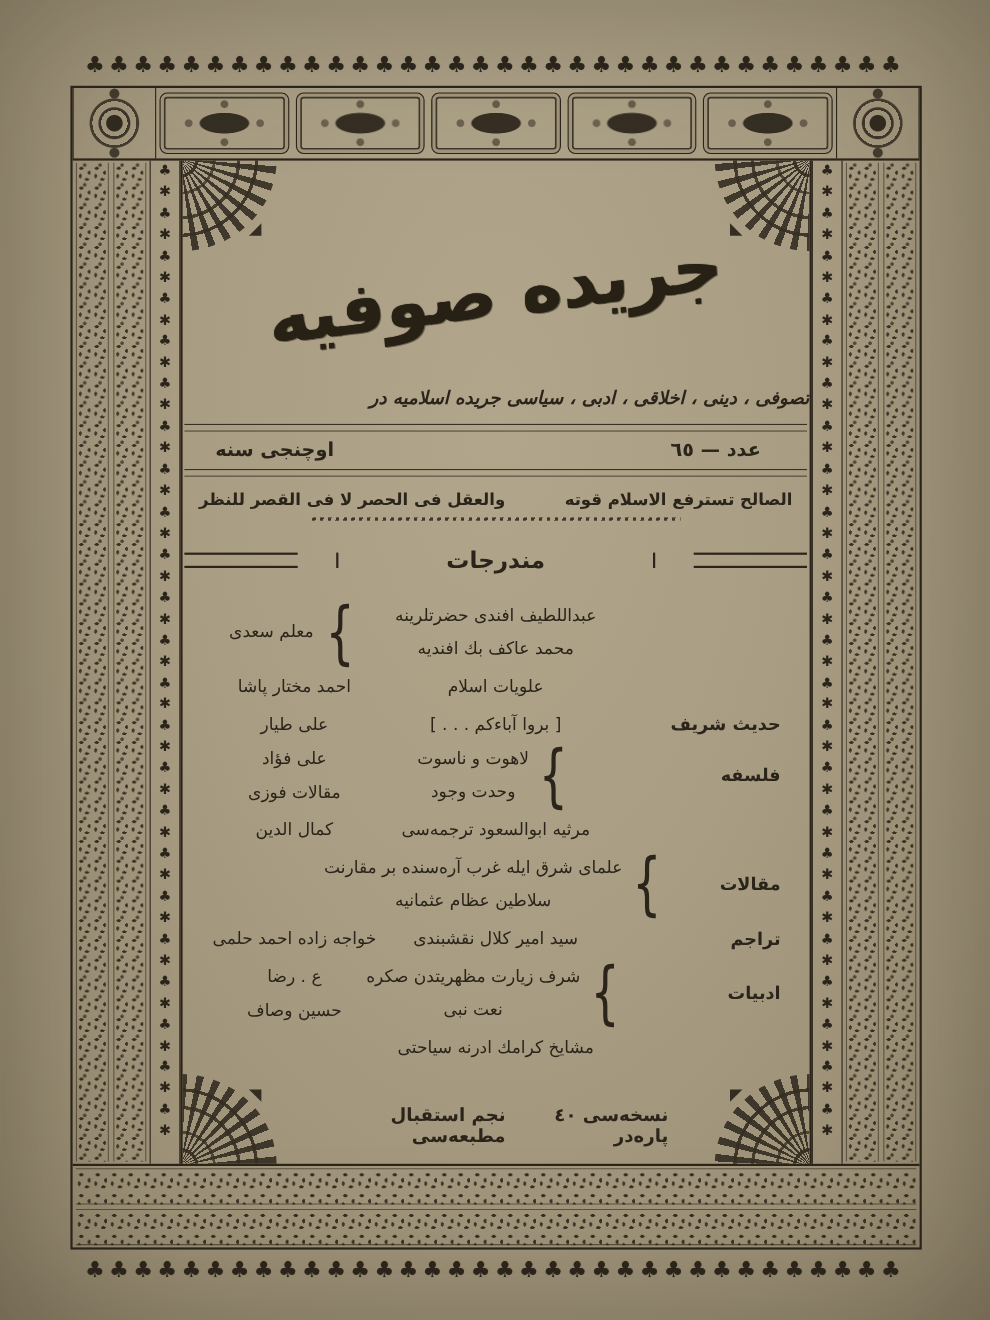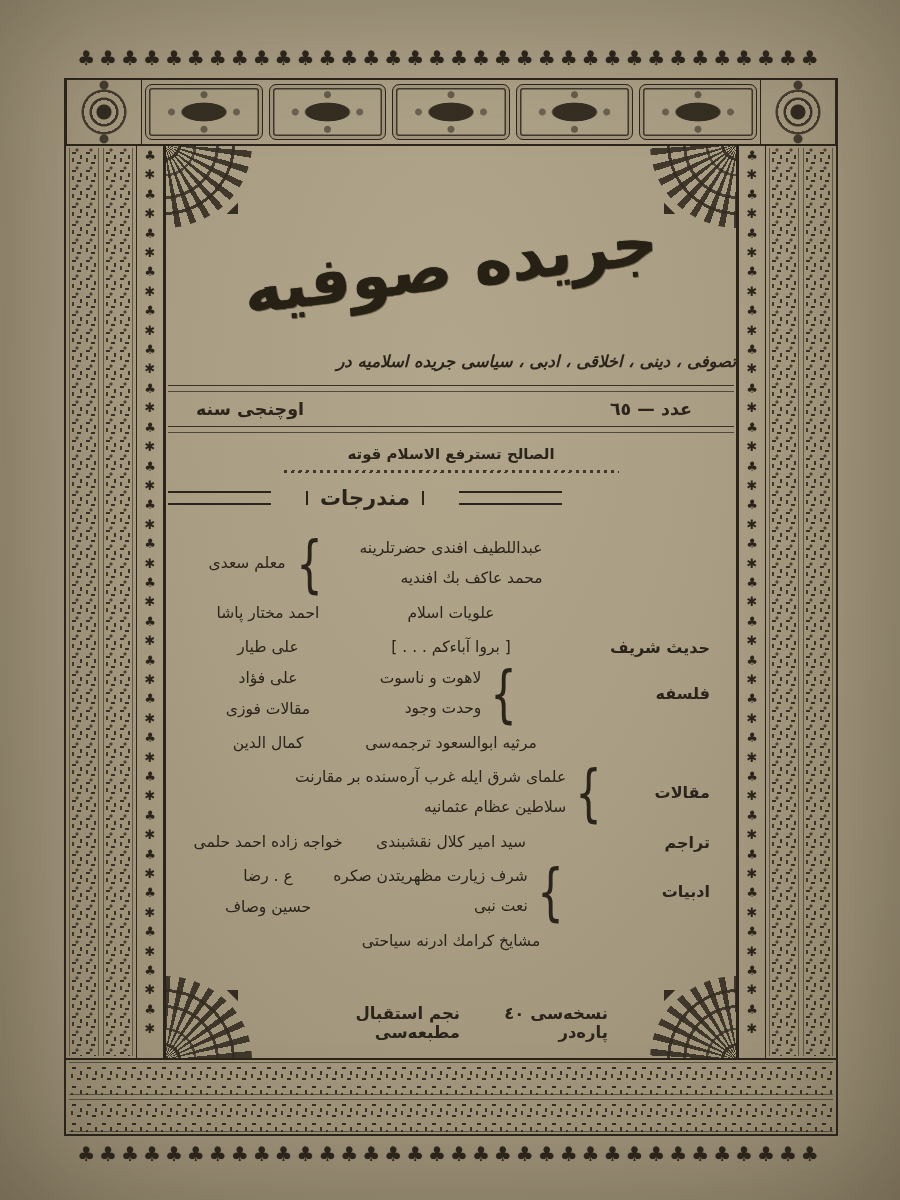--- a/index.html
+++ b/index.html
@@ -148,36 +148,36 @@
     margin-top:12px;display:flex;justify-content:center;gap:54px;
     font-size:15px;font-weight:600;color:#2b241a;
   }
   .wavy{
     margin:7px auto 0;width:336px;height:3px;
     background:repeating-linear-gradient(100deg, transparent 0 1.5px, rgba(43,36,26,.85) 1.5px 4.5px, transparent 4.5px 7px);
   }
 
   
   .toc-head{
-    margin-top:13px;display:flex;align-items:center;justify-content:flex-end;gap:12px;
+    margin-top:24px;display:flex;align-items:center;justify-content:space-between;gap:12px;
   }
   .toc-word{font-size:21px;font-weight:bold;color:#2b241a;letter-spacing:1px;}
   .toc-bars{width:132px;display:flex;flex-direction:column;gap:4.5px;padding:0 2px;}
   .toc-bars .b{height:1.8px;background:#2b241a;}
   .toc-bars .b.short{width:78%;}
   .toc-bars.rt{border-left:2.5px solid #2b241a;align-items:flex-start;padding-left:6px;}
   .toc-bars.lt{border-right:2.5px solid #2b241a;align-items:flex-end;padding-right:6px;}
 
   
   .entries{margin-top:22px;font-size:15.5px;color:#2b241a;}
   .entry{position:relative;display:flex;align-items:center;justify-content:center;}
   .entry.h1{min-height:31px;}
   .entry.h2{min-height:62px;}
   .entry.gap{margin-bottom:3px;}
-  .t{line-height:30px;}
+  .t{line-height:30px;text-align:center;}
   .t-group{display:flex;align-items:center;gap:4px;}
   .e-cat{
     position:absolute;right:26px;width:122px;text-align:right;
     top:50%;transform:translateY(-50%);font-size:16px;font-weight:700;
   }
   .e-auth{
     position:absolute;left:16px;width:172px;top:50%;transform:translateY(-50%);
     display:flex;align-items:center;justify-content:center;gap:5px;text-align:center;
   }
   .e-auth-stack{
@@ -350,20 +350,21 @@
 
       <div class="dblrule" style="margin-top:14px;"></div>
       <div class="issue-row">
         <span class="num">عدد — ٦٥</span>
         <span>اوچنجى سنه</span>
       </div>
       <div class="dblrule"></div>
 
       <div class="motto-row">
         <span>الصالح تسترفع الاسلام قوته</span>
+        <span>والعقل فى الحصر لا فى القصر للنظر</span>
       </div>
       <div class="wavy"></div>
 
       <div class="toc-head">
         <div class="toc-bars rt">
           <div class="b short"></div>
           <div class="b"></div>
           <div class="b short"></div>
         </div>
         <div class="toc-word">مندرجات</div>

